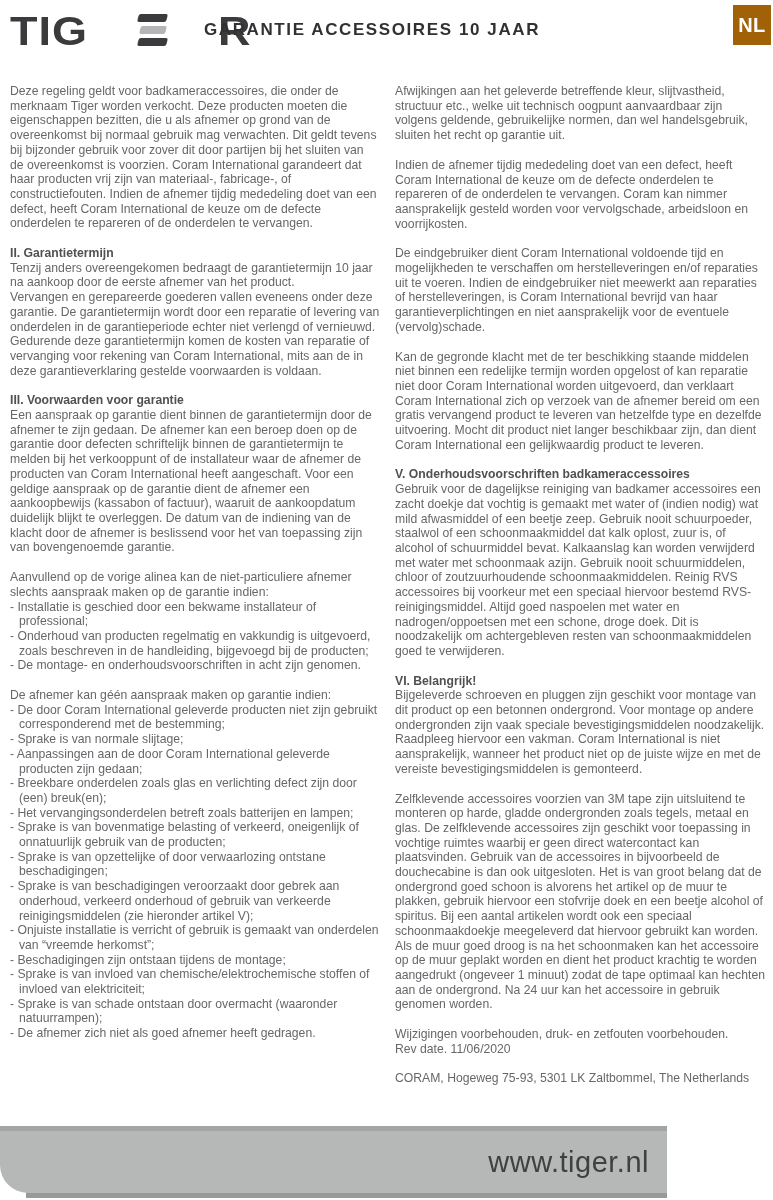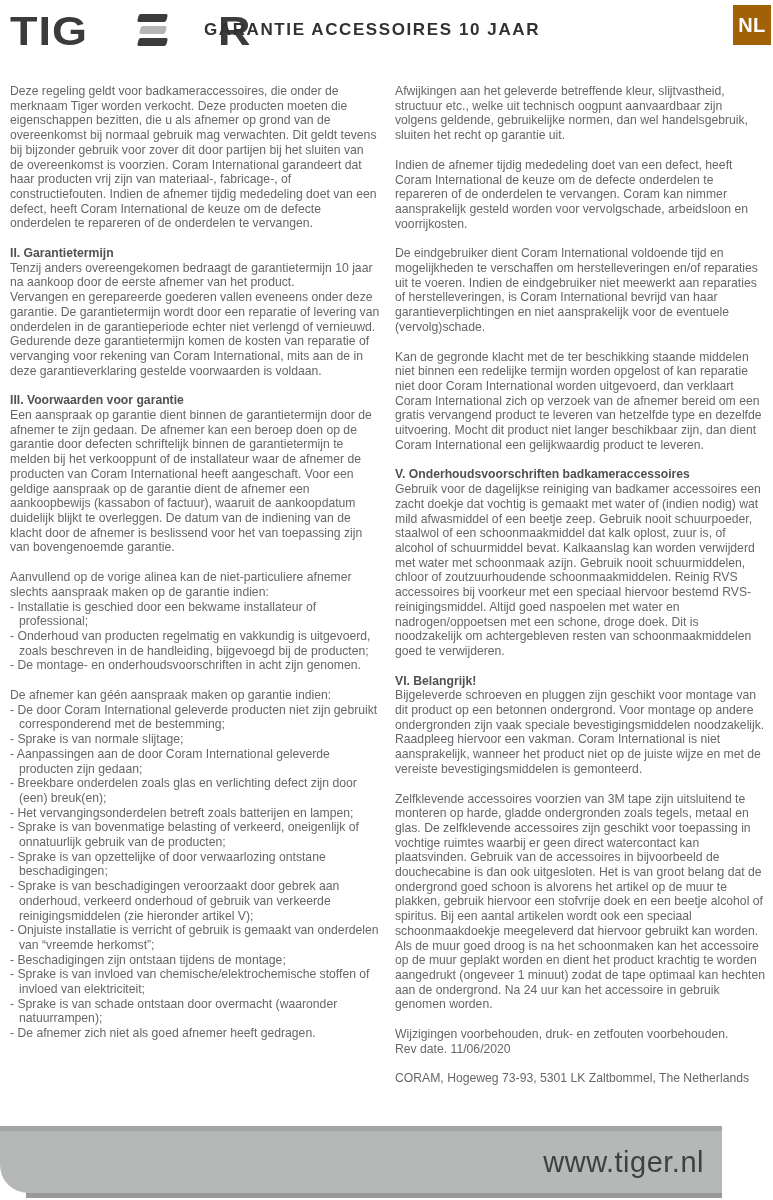--- a/index.html
+++ b/index.html
@@ -52,21 +52,21 @@
 
   .blk { margin-top:15px; white-space:pre-line; }
   .blk:first-child { margin-top:0; }
   .blk.heading { font-weight:bold; color:#505153; }
   .blk.heading + .blk { margin-top:0; }
   .blk.list { margin-top:0; }
   .li { padding-left:9px; text-indent:-9px; }
   .li::before { content:"- "; }
 
   
-  .footer { position:absolute; left:0; bottom:0; width:722px; height:74px; }
+  .footer { position:absolute; left:0; bottom:0; width:667px; height:74px; }
   .footer-back {
     position:absolute; left:0; top:0; width:100%; height:12px;
     background:#a3a5a4;
   }
   .footer-shadow {
     position:absolute; left:26px; right:0; bottom:2px; height:8px;
     background:#989a99;
   }
   .footer-bar {
     position:absolute; left:0; top:5px; width:100%; height:62px;
@@ -114,21 +114,21 @@
     <div class="blk p">Indien de afnemer tijdig mededeling doet van een defect, heeft Coram International de keuze om de defecte onderdelen te repareren of de onderdelen te vervangen. Coram kan nimmer aansprakelijk gesteld worden voor vervolgschade, arbeidsloon en voorrijkosten.</div>
     <div class="blk p">De eindgebruiker dient Coram International voldoende tijd en mogelijkheden te verschaffen om herstelleveringen en/of reparaties uit te voeren. Indien de eindgebruiker niet meewerkt aan reparaties of herstelleveringen, is Coram International bevrijd van haar garantieverplichtingen en niet aansprakelijk voor de eventuele (vervolg)schade.</div>
     <div class="blk p">Kan de gegronde klacht met de ter beschikking staande middelen niet binnen een redelijke termijn worden opgelost of kan reparatie niet door Coram International worden uitgevoerd, dan verklaart Coram International zich op verzoek van de afnemer bereid om een gratis vervangend product te leveren van hetzelfde type en dezelfde uitvoering. Mocht dit product niet langer beschikbaar zijn, dan dient Coram International een gelijkwaardig product te leveren.</div>
     <div class="blk heading">V. Onderhoudsvoorschriften badkameraccessoires</div>
     <div class="blk p">Gebruik voor de dagelijkse reiniging van badkamer accessoires een zacht doekje dat vochtig is gemaakt met water of (indien nodig) wat mild afwasmiddel of een beetje zeep. Gebruik nooit schuurpoeder, staalwol of een schoonmaakmiddel dat kalk oplost, zuur is, of alcohol of schuurmiddel bevat. Kalkaanslag kan worden verwijderd met water met schoonmaak azijn. Gebruik nooit schuurmiddelen, chloor of zoutzuurhoudende schoonmaakmiddelen. Reinig RVS accessoires bij voorkeur met een speciaal hiervoor bestemd RVS-reinigingsmiddel. Altijd goed naspoelen met water en nadrogen/oppoetsen met een schone, droge doek. Dit is noodzakelijk om achtergebleven resten van schoonmaakmiddelen goed te verwijderen.</div>
     <div class="blk heading">VI. Belangrijk!</div>
     <div class="blk p">Bijgeleverde schroeven en pluggen zijn geschikt voor montage van dit product op een betonnen ondergrond. Voor montage op andere ondergronden zijn vaak speciale bevestigingsmiddelen noodzakelijk. Raadpleeg hiervoor een vakman. Coram International is niet aansprakelijk, wanneer het product niet op de juiste wijze en met de vereiste bevestigingsmiddelen is gemonteerd.</div>
     <div class="blk p">Zelfklevende accessoires voorzien van 3M tape zijn uitsluitend te monteren op harde, gladde ondergronden zoals tegels, metaal en glas. De zelfklevende accessoires zijn geschikt voor toepassing in vochtige ruimtes waarbij er geen direct watercontact kan plaatsvinden. Gebruik van de accessoires in bijvoorbeeld de douchecabine is dan ook uitgesloten. Het is van groot belang dat de ondergrond goed schoon is alvorens het artikel op de muur te plakken, gebruik hiervoor een stofvrije doek en een beetje alcohol of spiritus. Bij een aantal artikelen wordt ook een speciaal schoonmaakdoekje meegeleverd dat hiervoor gebruikt kan worden. Als de muur goed droog is na het schoonmaken kan het accessoire op de muur geplakt worden en dient het product krachtig te worden aangedrukt (ongeveer 1 minuut) zodat de tape optimaal kan hechten aan de ondergrond. Na 24 uur kan het accessoire in gebruik genomen worden.</div>
     <div class="blk p">Wijzigingen voorbehouden, druk- en zetfouten voorbehouden.
 Rev date. 11/06/2020</div>
-    <div class="blk p">CORAM, Hogeweg 73-93, 5301 LK Zaltbommel, The Netherlands</div>
+    <div class="blk p">CORAM, Hogeweg 75-93, 5301 LK Zaltbommel, The Netherlands</div>
   </div>
 
 <div class="footer">
   <div class="footer-back"></div>
   <div class="footer-shadow"></div>
   <div class="footer-bar">
     <span class="footer-url">www.tiger.nl</span>
   </div>
 </div>
 

